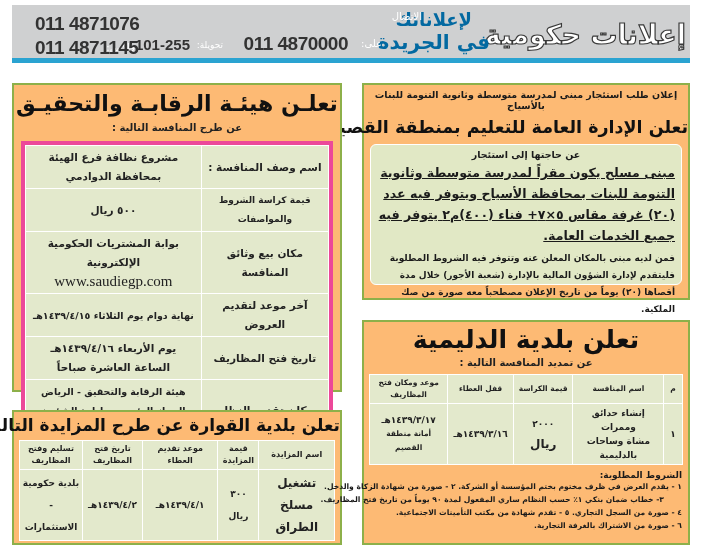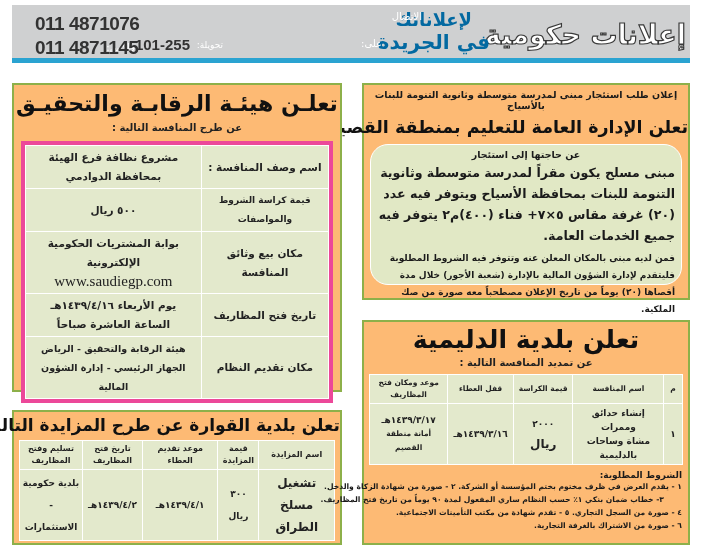--- a/index.html
+++ b/index.html
@@ -17,34 +17,34 @@
   .contact-label { position: absolute; right: 268px; top: 6px; font-size: 10px; color: #ffffff; }
   .on-label { position: absolute; right: 308px; top: 33px; font-size: 10px; color: #ffffff; }
   .main-phone { position: absolute; right: 342px; top: 28px; font-family: "Liberation Sans", sans-serif; font-weight: bold; font-size: 19px; color: #333; direction: ltr; letter-spacing: -0.5px; }
   .ext-label { position: absolute; right: 467px; top: 35px; font-size: 9px; color: #ffffff; }
   .ext-val { position: absolute; right: 500px; top: 31px; font-family: "Liberation Sans", sans-serif; font-weight: bold; font-size: 15px; color: #333; direction: ltr; }
   .fax-label { position: absolute; right: 555px; top: 37px; font-size: 10px; color: #ffffff; }
   .fax-nums { position: absolute; left: 23px; top: 7px; font-family: "Liberation Sans", sans-serif; font-weight: bold; font-size: 19px; color: #333; direction: ltr; line-height: 24px; letter-spacing: -0.5px; }
 
   
   .ad { position: absolute; background: #fdba74; border: 2px solid #8db04a; }
-  .ad-inner { background: #e1e8c5; border: 1px solid #ffffff; border-radius: 18px; }
+  .ad-inner { background: #e1e8c5; border: 1px solid #ffffff; border-radius: 6px; }
   .big-title { font-weight: bold; color: #111; text-align: center; white-space: nowrap; }
   .sub { font-weight: bold; text-align: center; font-size: 10px; color: #222; }
 
   table { border-collapse: collapse; width: 100%; background: #e3e9cc; }
   td { border: 1px solid #ffffff; text-align: center; vertical-align: middle; font-weight: bold; color: #222; }
 
   
   #ad1 { left: 362px; top: 83px; width: 328px; height: 217px; }
   #ad1 .intro { font-size: 9.5px; font-weight: bold; text-align: center; margin-top: 4px; }
   #ad1 .big-title { font-size: 17.5px; margin-top: 6px; }
   #ad1 .ad-inner { margin: 7px 6px 0 6px; height: 141px; padding: 4px 6px; }
   #ad1 .need { font-size: 9.5px; text-align: center; font-weight: bold; }
-  #ad1 .body { font-size: 12.6px; font-weight: bold; line-height: 21px; text-align: right; margin-top: 2px; }
+  #ad1 .body { font-size: 12.6px; font-weight: bold; line-height: 21px; text-align: right; margin-top: 2px; text-decoration: underline; }
   #ad1 .note { font-size: 9px; font-weight: bold; line-height: 17px; text-align: right; margin-top: 4px; }
 
   
   #ad3 { left: 12px; top: 83px; width: 330px; height: 309px; }
   #ad3 .big-title { font-size: 22px; margin-top: 6px; }
   #ad3 .sub { margin-top: 6px; }
   #ad3 .tbl-wrap { margin: 8px 7px 0 7px; border: 4px solid #ec4899; }
   #ad3 td { font-size: 10.5px; padding: 2px 4px; line-height: 19px; }
   #ad3 td.lab { width: 42%; font-size: 10.5px; }
 
@@ -71,20 +71,21 @@
 <body>
 
 <div class="header">
   <div class="brand">إعلانات حكومية</div>
   <div class="slogan">
     <span class="l1">لإعلاناتك</span>
     <span class="l2">في الجريدة</span>
   </div>
   <span class="contact-label">الاتصال</span>
   <span class="on-label">على:</span>
+  <span class="main-phone">011 4870000</span>
   <span class="ext-label">تحويلة:</span>
   <span class="ext-val">101-255</span>
   <span class="fax-label">فاكس:</span>
   <div class="fax-nums">
     <div>011 4871076</div>
     <div>011 4871145</div>
   </div>
   <div class="stripe"></div>
 </div>
 
@@ -115,20 +116,24 @@
         <td class="lab" style="font-size:9px;">قيمة كراسة الشروط والمواصفات</td>
         <td>٥٠٠ ريال</td>
       </tr>
       <tr>
         <td class="lab">مكان بيع وثائق المنافسة</td>
         <td>
           <div>بوابة المشتريات الحكومية</div>
           <div>الإلكترونية</div>
           <div class="url" style="font-family:'Liberation Serif',serif;font-weight:normal;font-size:15px;">www.saudiegp.com</div>
         </td>
+      </tr>
+      <tr>
+        <td class="lab">آخر موعد لتقديم العروض</td>
+        <td style="font-size:9.5px;">نهاية دوام يوم الثلاثاء ١٤٣٩/٤/١٥هـ</td>
       </tr>
       <tr>
         <td class="lab">تاريخ فتح المظاريف</td>
         <td>
           <div>يوم الأربعاء ١٤٣٩/٤/١٦هـ</div>
           <div>الساعة العاشرة صباحاً</div>
         </td>
       </tr>
       <tr>
         <td class="lab">مكان تقديم النظام</td>

